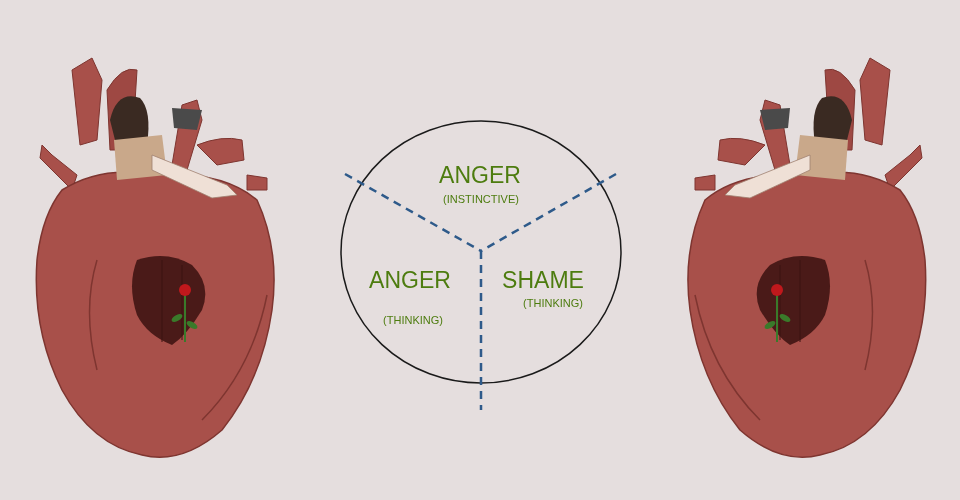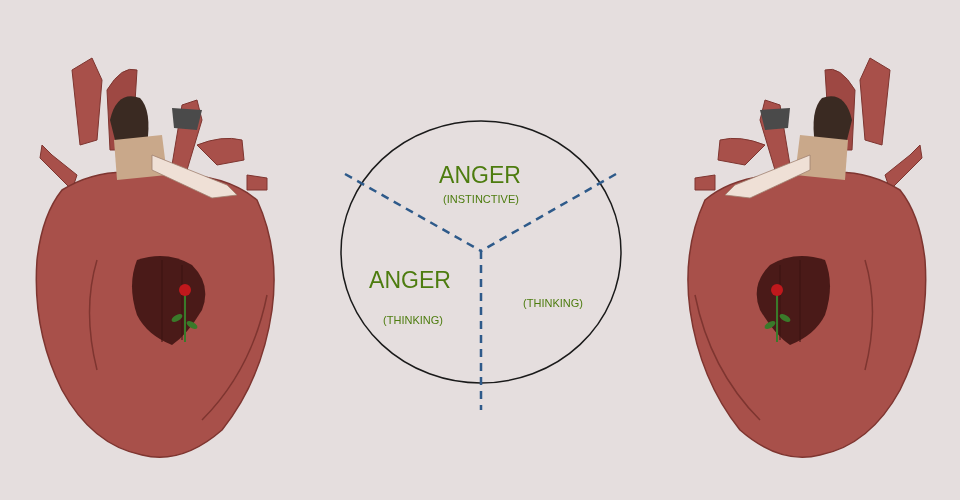--- a/index.html
+++ b/index.html
@@ -52,20 +52,21 @@
     <g stroke="#2e5a8a" stroke-width="2.5" stroke-dasharray="8 6" fill="none">
       <line x1="15" y1="64" x2="151" y2="141"></line>
       <line x1="286" y1="64" x2="151" y2="141"></line>
       <line x1="151" y1="141" x2="151" y2="300"></line>
     </g>
   </svg>
   <span class="lbl big" style="left:150px;top:52px">ANGER</span>
   <span class="lbl small" style="left:151px;top:83px">(INSTINCTIVE)</span>
   <span class="lbl big" style="left:80px;top:157px">ANGER</span>
   <span class="lbl small" style="left:83px;top:204px">(THINKING)</span>
+  <span class="lbl big" style="left:213px;top:157px">SHAME</span>
   <span class="lbl small" style="left:223px;top:187px">(THINKING)</span>
 </div>
 
 <svg class="heart right" viewBox="0 0 260 415">
   <g>
     <path d="M50 20 L70 8 L80 30 L75 90 L58 95 Z" fill="#a8504a" stroke="#7e3530" stroke-width="1"></path>
     <path d="M85 40 Q100 15 115 20 L110 100 L88 100 Z" fill="#9e4843" stroke="#7e3530" stroke-width="1"></path>
     <path d="M20 95 L30 105 L55 125 L50 140 L18 108 Z" fill="#a8504a" stroke="#7e3530" stroke-width="1"></path>
     <path d="M160 55 L175 50 L180 70 L165 120 L150 115 Z" fill="#a8504a" stroke="#7e3530" stroke-width="1"></path>
     <path d="M175 95 Q200 85 220 90 L222 110 L195 115 Z" fill="#a8504a" stroke="#7e3530" stroke-width="1"></path>

